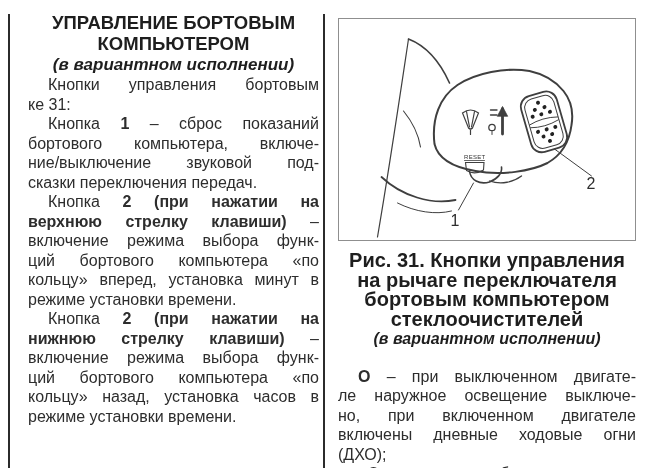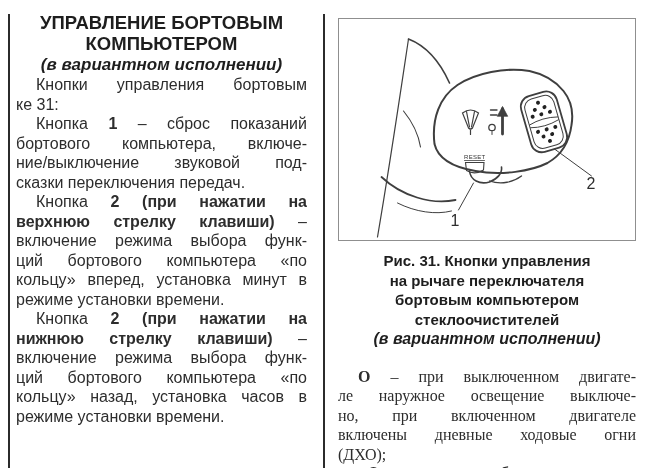--- a/index.html
+++ b/index.html
@@ -6,37 +6,37 @@
   body{
     width:650px;height:468px;overflow:hidden;position:relative;
     background:#ffffff;color:#2d2d2d;
     font-family:"Liberation Sans","DejaVu Sans",sans-serif;
   }
   .vrule{position:absolute;top:14px;bottom:0;background:#2b2b2b;}
   #rule-left{left:8px;width:2px;}
   #rule-mid{left:323px;width:2px;}
 
   .col{position:absolute;top:12px;}
-  #left-col{left:16px;width:291px;}
+  #left-col{left:28px;width:291px;}
   #right-col{left:338px;width:298px;}
 
   .heading{font-weight:bold;font-size:18.5px;line-height:21px;text-align:center;color:#1e1e1e;}
   .heading-sub{font-weight:bold;font-style:italic;font-size:17px;line-height:21px;text-align:center;color:#1e1e1e;}
 
   .body-text{margin-top:0;}
   .para{margin:0;}
   .line{font-size:16px;line-height:19.5px;text-align:justify;text-align-last:justify;}
   .line.last{text-align-last:left;}
   .line.first{text-indent:20px;}
   .b{font-weight:bold;}
 
   .fig-frame{margin-top:6px;border:1.5px solid #8f8f8f;height:221px;background:#fff;box-sizing:content-box;}
-  .fig-caption{margin-top:10px;text-align:center;font-weight:bold;font-size:15px;line-height:19.5px;color:#1e1e1e;}
+  .fig-caption{margin-top:10px;text-align:center;font-weight:bold;font-size:20px;line-height:19.5px;color:#1e1e1e;}
   .fig-caption-italic{font-style:italic;font-weight:bold;text-align:center;font-size:16px;line-height:19.5px;color:#1e1e1e;}
-  .right-body{margin-top:18px;font-family:Liberation Serif, serif;}
+  .right-body{margin-top:18px;}
   .clip-line{height:6px;overflow:hidden;}
 
   svg text{font-family:"Liberation Sans","DejaVu Sans",sans-serif;}
 </style>
 </head>
 <body>
 
 <div class="vrule" id="rule-left"></div>
 <div class="vrule" id="rule-mid"></div>
 

